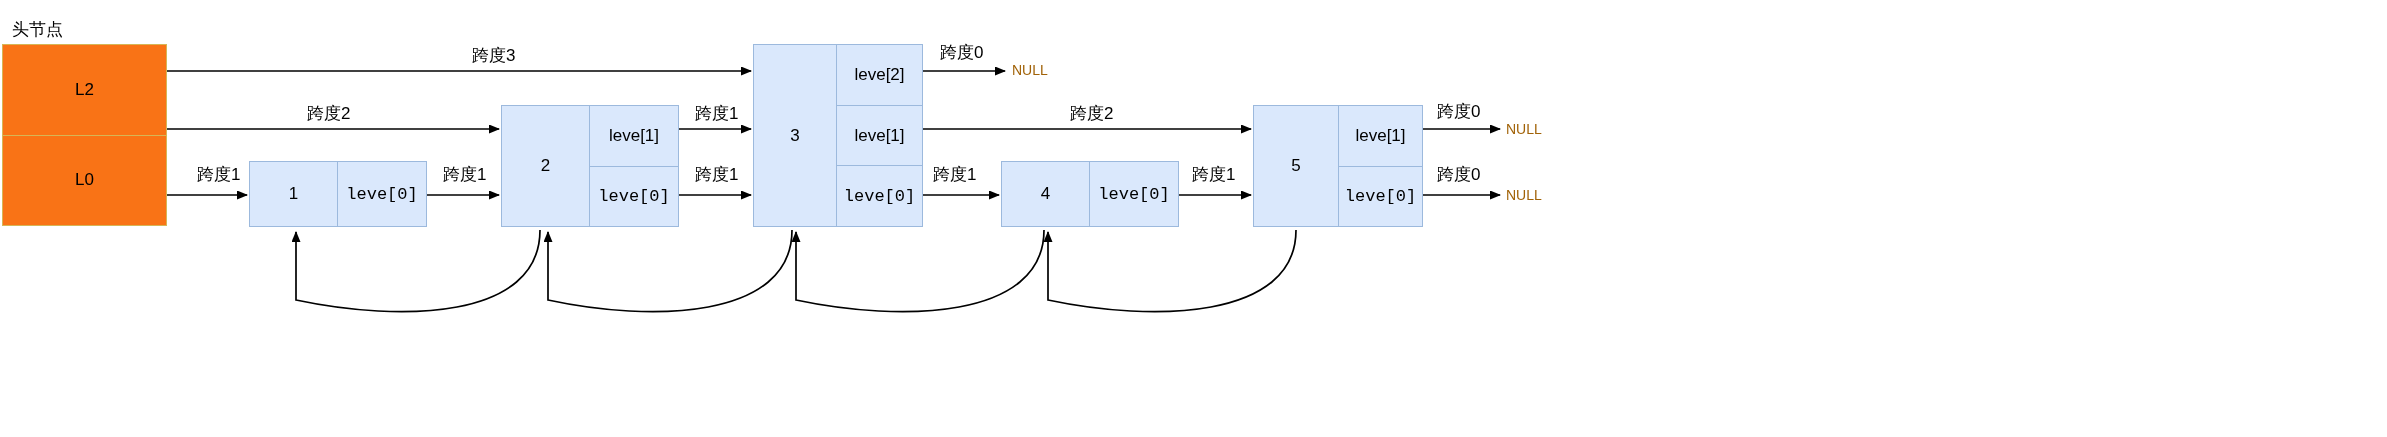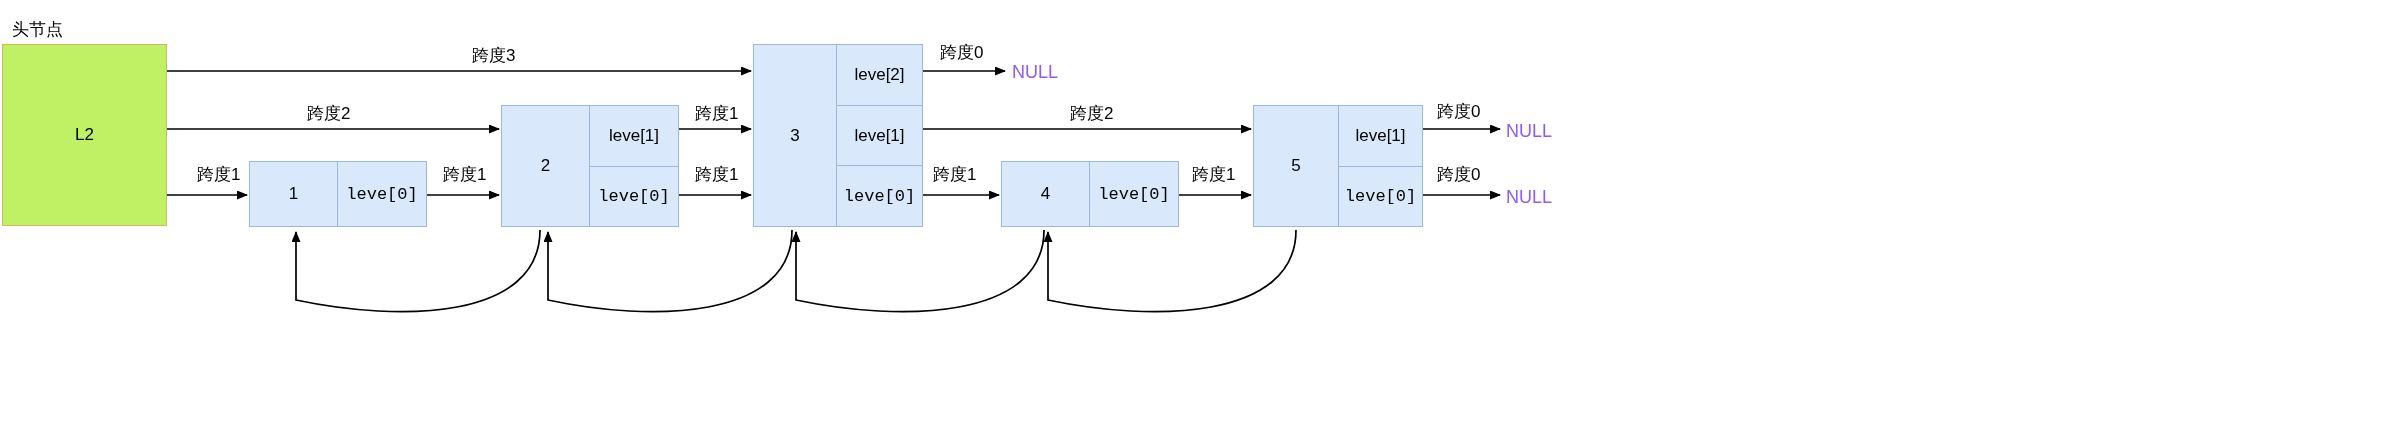--- a/index.html
+++ b/index.html
@@ -34,21 +34,21 @@
     font-size: 17px;
     color: #000000;
     white-space: nowrap;
   }
   
   .headnode {
     position: absolute;
     left: 2px; top: 44px;
     width: 165px; height: 182px;
     border: 1.6px solid #d6b656;
-    background: #bef264;
+    background: #f97316;
     display: flex; flex-direction: column;
   }
   .headcell {
     flex: 1 1 0;
     display: flex; align-items: center; justify-content: center;
     font-size: 17px; color: #000;
     border-bottom: 1.6px solid #d6b656;
   }
   .headcell:last-child { border-bottom: none; }
   
@@ -69,21 +69,21 @@
   }
   .node .levelcell {
     flex: 1 1 0;
     display: flex; align-items: center; justify-content: center;
     font-size: 17px; color: #000;
     border-bottom: 1.4px solid #9cb9dd;
   }
   .node .levelcell:last-child { border-bottom: none; font-family: Liberation Mono, monospace; }
   .nulltext {
     position: absolute;
-    font-size: 18px; color: #8b5cf6;
+    font-size: 14px; color: #a16207;
     white-space: nowrap;
   }
 </style>
 </head>
 <body>
 
 <div id="canvas">
 
   <div class="caption" style="left:12px; top:3px;margin-top:15px;">头节点</div>
 
@@ -110,20 +110,21 @@
     <g id="backward-edges-group">
         <path d="M 540 230 C 540 320 400 322 296 300 L 296 232" fill="none" stroke="#000000" stroke-width="1.7" marker-end="url(#arrow)"></path>
         <path d="M 792 230 C 792 320 650 322 548 300 L 548 232" fill="none" stroke="#000000" stroke-width="1.7" marker-end="url(#arrow)"></path>
         <path d="M 1044 230 C 1044 320 900 322 796 300 L 796 232" fill="none" stroke="#000000" stroke-width="1.7" marker-end="url(#arrow)"></path>
         <path d="M 1296 230 C 1296 320 1152 322 1048 300 L 1048 232" fill="none" stroke="#000000" stroke-width="1.7" marker-end="url(#arrow)"></path>
       </g>
   </svg>
 
   <div class="headnode">
     <div class="headcell">L2</div>
+    <div class="headcell">L0</div>
   </div>
 
   <div id="nodes-layer">
       <div class="node" style="left: 249px; top: 161px; width: 178px; height: 66px;">
         <div class="valcell" style="width: 88px;">1</div>
         <div class="levelstack">
           <div class="levelcell">leve[0]</div>
         </div>
       </div>
       <div class="node" style="left: 501px; top: 105px; width: 178px; height: 122px;">

